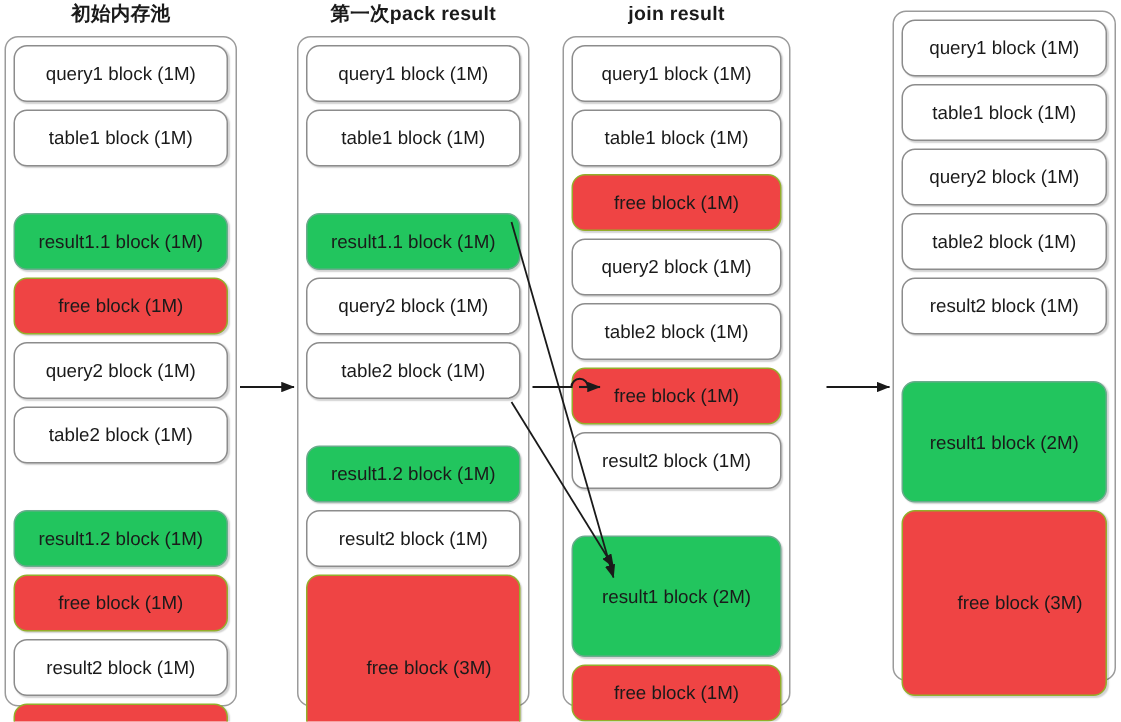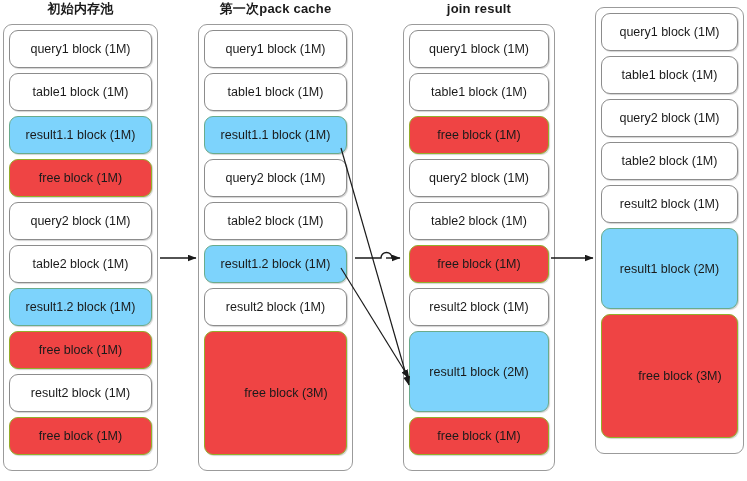--- a/index.html
+++ b/index.html
@@ -84,22 +84,23 @@
     flex: 0 0 auto;
     text-align: center;
     white-space: nowrap;
     box-shadow: 1px 1px 1px rgba(0,0,0,0.18);
   }
   .block.h1 { height: 38px; }
   .block.h2 { height: 81px; align-items: center; }
   .block.h3 { height: 124px; padding-left: 21px; }
 
   .block.result {
-    background: #7dd3fc;
+    background: #22c55e;
     border-color: #6aab8c;
+    margin-top: 26px;
   }
   .block.free {
     background: #ef4444;
     border-color: #94ae2b;
   }
   .block.plain {
     background: #ffffff;
     border-color: #8c8c8c;
   }
 </style>
@@ -169,21 +170,21 @@
             <span>result2 block (1M)</span>
           </div>
         <div class="block free h1">
             <span>free block (1M)</span>
           </div>
       </div>
     </div>
   </div>
 
   <div class="column" id="col-1" style="left:198px; width:155px;">
-    <div class="col-title">第一次pack cache</div>
+    <div class="col-title">第一次pack result</div>
     <div class="panel">
       <div class="blocks">
         <div class="block plain h1">
             <span>query1 block (1M)</span>
           </div>
         <div class="block plain h1">
             <span>table1 block (1M)</span>
           </div>
         <div class="block result h1">
             <span>result1.1 block (1M)</span>
@@ -200,21 +201,21 @@
         <div class="block plain h1">
             <span>result2 block (1M)</span>
           </div>
         <div class="block free h3">
             <span>free block (3M)</span>
           </div>
       </div>
     </div>
   </div>
 
-  <div class="column" id="col-2" style="left:403px; width:152px;">
+  <div class="column" id="col-2" style="left:375px; width:152px;">
     <div class="col-title">join result</div>
     <div class="panel">
       <div class="blocks">
         <div class="block plain h1">
             <span>query1 block (1M)</span>
           </div>
         <div class="block plain h1">
             <span>table1 block (1M)</span>
           </div>
         <div class="block free h1">

